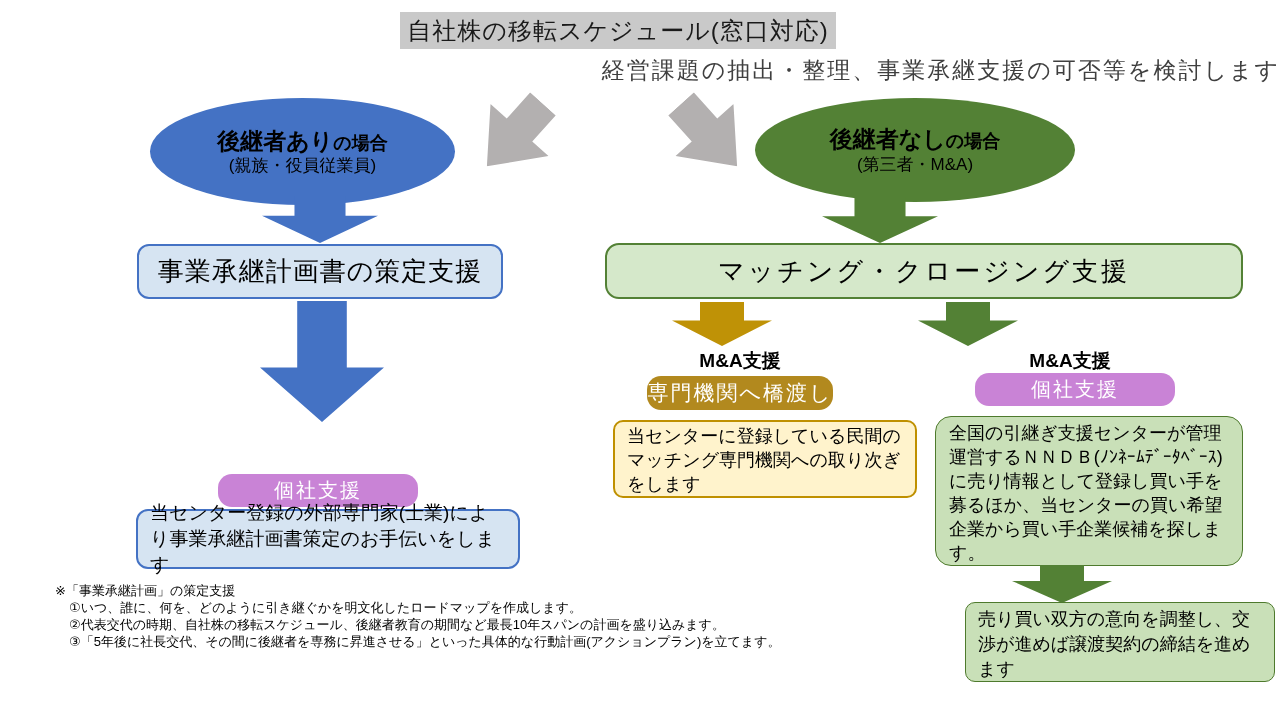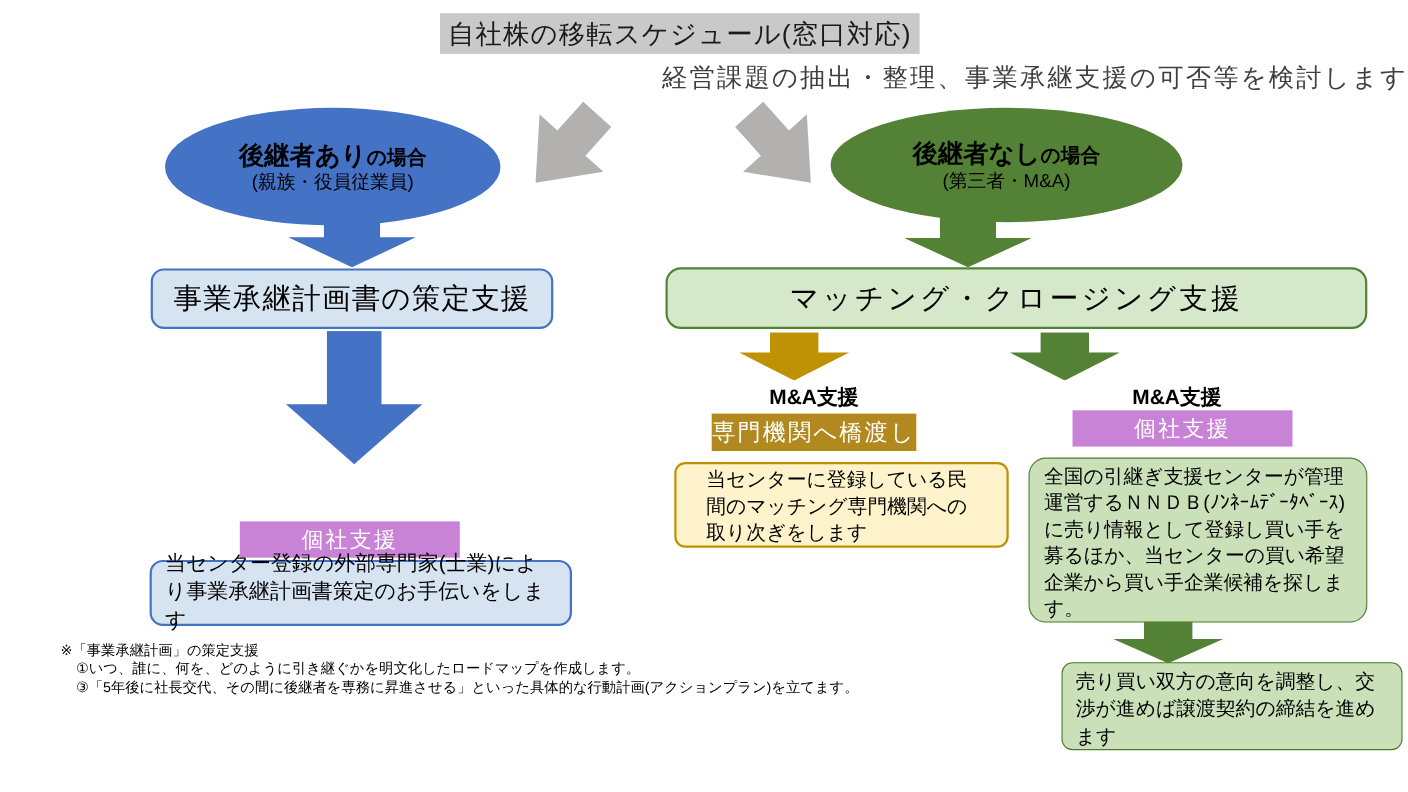--- a/index.html
+++ b/index.html
@@ -40,36 +40,36 @@
     border:2px solid var(--blue);font-size:26px;letter-spacing:1px;
   }
   .green-big{
     left:605px;top:243px;width:638px;height:56px;background:var(--green_box_fill);
     border:2px solid var(--green);font-size:26px;letter-spacing:3px;border-radius:14px;
   }
   .plan-label{
     left:230px;top:440px;width:270px;text-align:center;font-weight:bold;font-size:20px;
   }
   .tag{
-    display:flex;align-items:center;justify-content:center;color:#fff;font-size:20px;letter-spacing:2px;
+    display:flex;align-items:center;justify-content:center;color:#fff;font-size:20px;letter-spacing:2px;border-radius:14px;
   }
   .tag.purple{background:var(--purple);}
   .tag.gold{background:var(--gold);font-size:21px;}
   .desc{
     box-sizing:border-box;word-break:break-all;text-align:left;
   }
   .blue-desc{
     left:136px;top:509px;width:384px;height:60px;background:var(--blue_box_fill);
     border:2px solid var(--blue);border-radius:12px;font-size:19px;line-height:26px;
     padding:3px 12px;display:flex;align-items:center;
   }
   .yellow-desc{
     left:613px;top:420px;width:304px;height:78px;background:var(--yellow_fill);
     border:2px solid var(--yellow_border);border-radius:10px;font-size:18px;line-height:24px;
-    padding:2px 27px;
+    padding:2px 12px;
   }
   .nndb-desc{
     left:935px;top:416px;width:308px;height:150px;background:var(--nndb_fill);
     border:1.5px solid var(--green_dark_border);border-radius:16px;font-size:18px;line-height:24px;
     padding:4px 13px;
   }
   .closing-desc{
     left:933px;top:602px;width:310px;height:80px;background:var(--nndb_fill);
     border:1.5px solid var(--green_dark_border);border-radius:10px;font-size:18px;line-height:25px;
     padding:4px 12px;
@@ -128,16 +128,17 @@
 
   <div class="abs desc nndb-desc">全国の引継ぎ支援センターが管理運営するＮＮＤＢ(ﾉﾝﾈｰﾑﾃﾞｰﾀﾍﾞｰｽ)に売り情報として登録し買い手を募るほか、当センターの買い希望企業から買い手企業候補を探します。</div>
 
   <div class="abs barrow" style="left:1012px;top:565px;width:100px;height:38px;background:var(--green);"></div>
 
   <div class="abs desc closing-desc">売り買い双方の意向を調整し、交渉が進めば譲渡契約の締結を進めます</div>
 
   <div class="abs footnote">
     <div>※「事業承継計画」の策定支援</div>
     <div class="item">①いつ、誰に、何を、どのように引き継ぐかを明文化したロードマップを作成します。</div>
+    <div class="item">②代表交代の時期、自社株の移転スケジュール、後継者教育の期間など最長10年スパンの計画を盛り込みます。</div>
     <div class="item">③「5年後に社長交代、その間に後継者を専務に昇進させる」といった具体的な行動計画(アクションプラン)を立てます。</div>
   </div>
 
 </div>
 
 </body></html>

